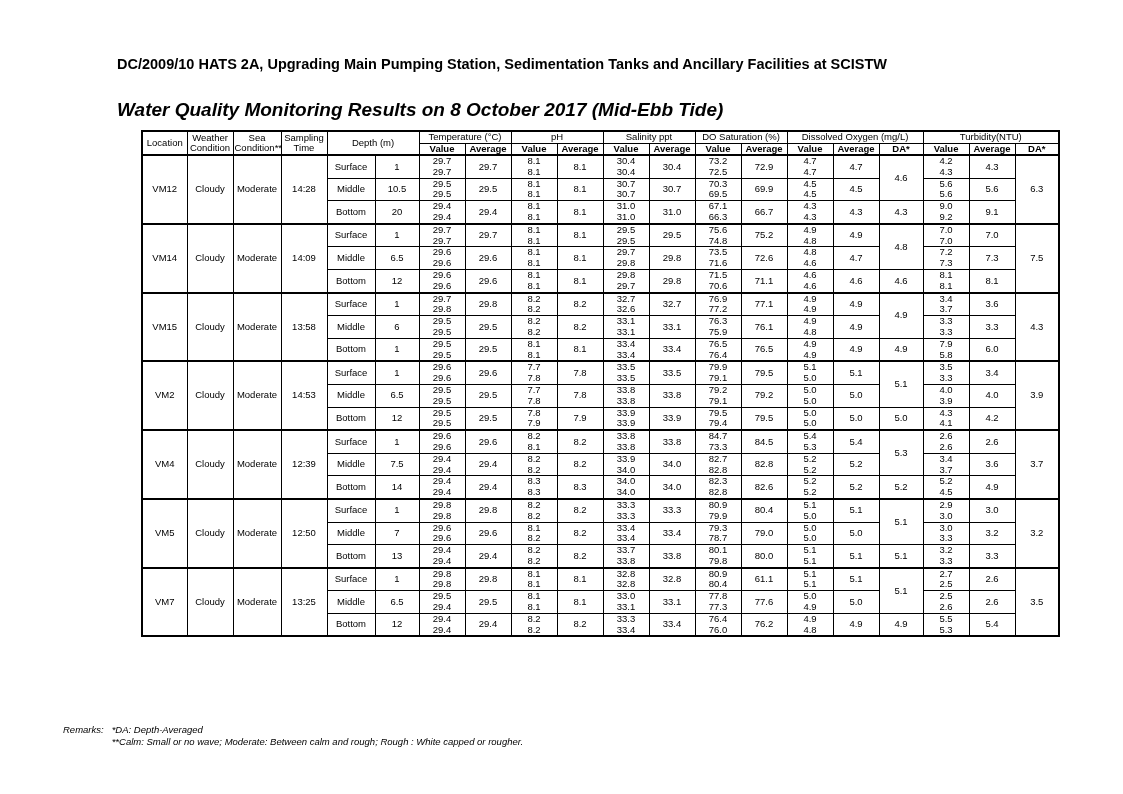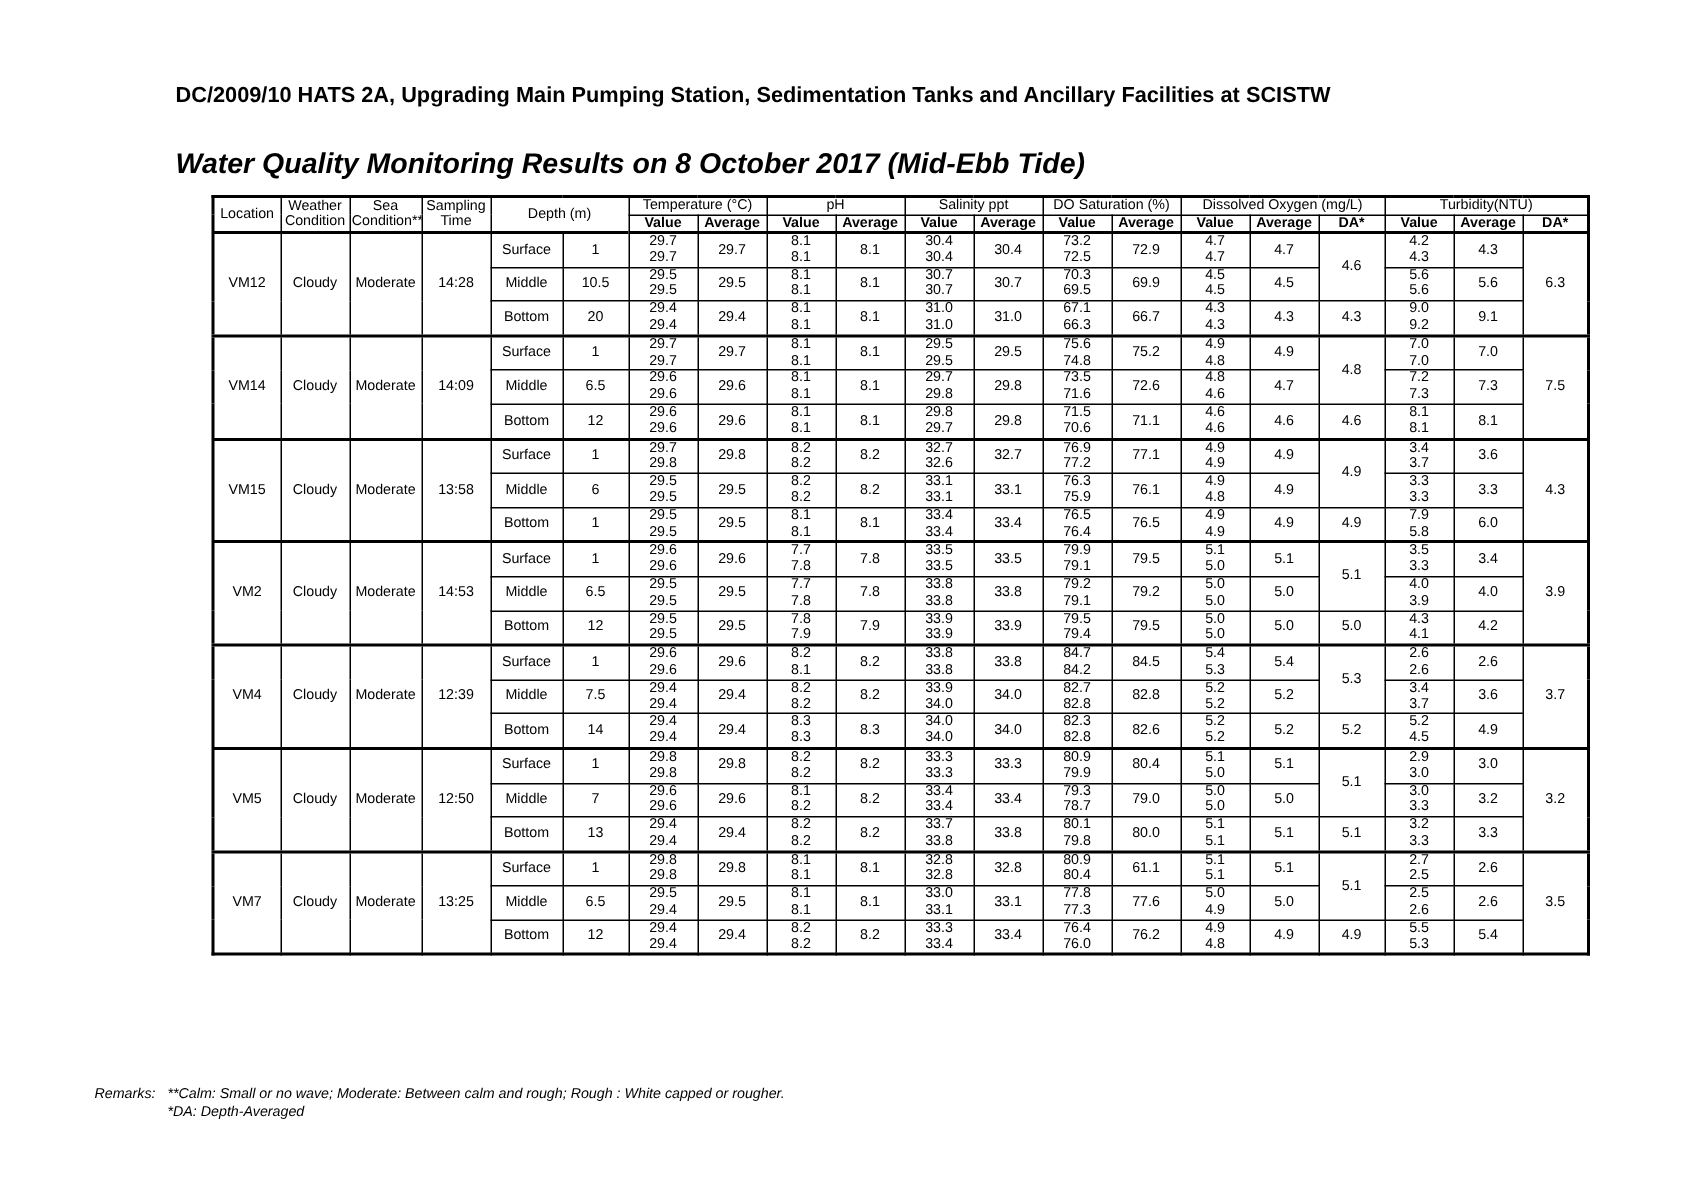--- a/index.html
+++ b/index.html
@@ -545,21 +545,21 @@
             <div>8.1</div>
           </td>
           <td>8.2</td>
           <td>
             <div>33.8</div>
             <div>33.8</div>
           </td>
           <td>33.8</td>
           <td>
             <div>84.7</div>
-            <div>84.2</div>
+            <div>73.3</div>
           </td>
           <td>84.5</td>
           <td>
             <div>5.4</div>
             <div>5.3</div>
           </td>
           <td>5.4</td>
           <td rowspan="2">5.3</td>
           <td>
             <div>2.6</div>
@@ -855,16 +855,16 @@
           </td>
           <td>5.4</td>
         </tr>
       </tbody>
   </table>
 </div>
 
 <div class="remarks">
   <div class="remarks-label">Remarks:</div>
   <div class="remarks-lines">
+    <div>*DA: Depth-Averaged</div>
     <div>**Calm: Small or no wave; Moderate: Between calm and rough; Rough : White capped or rougher.</div>
-    <div>*DA: Depth-Averaged</div>
   </div>
 </div>
 
 </body></html>

